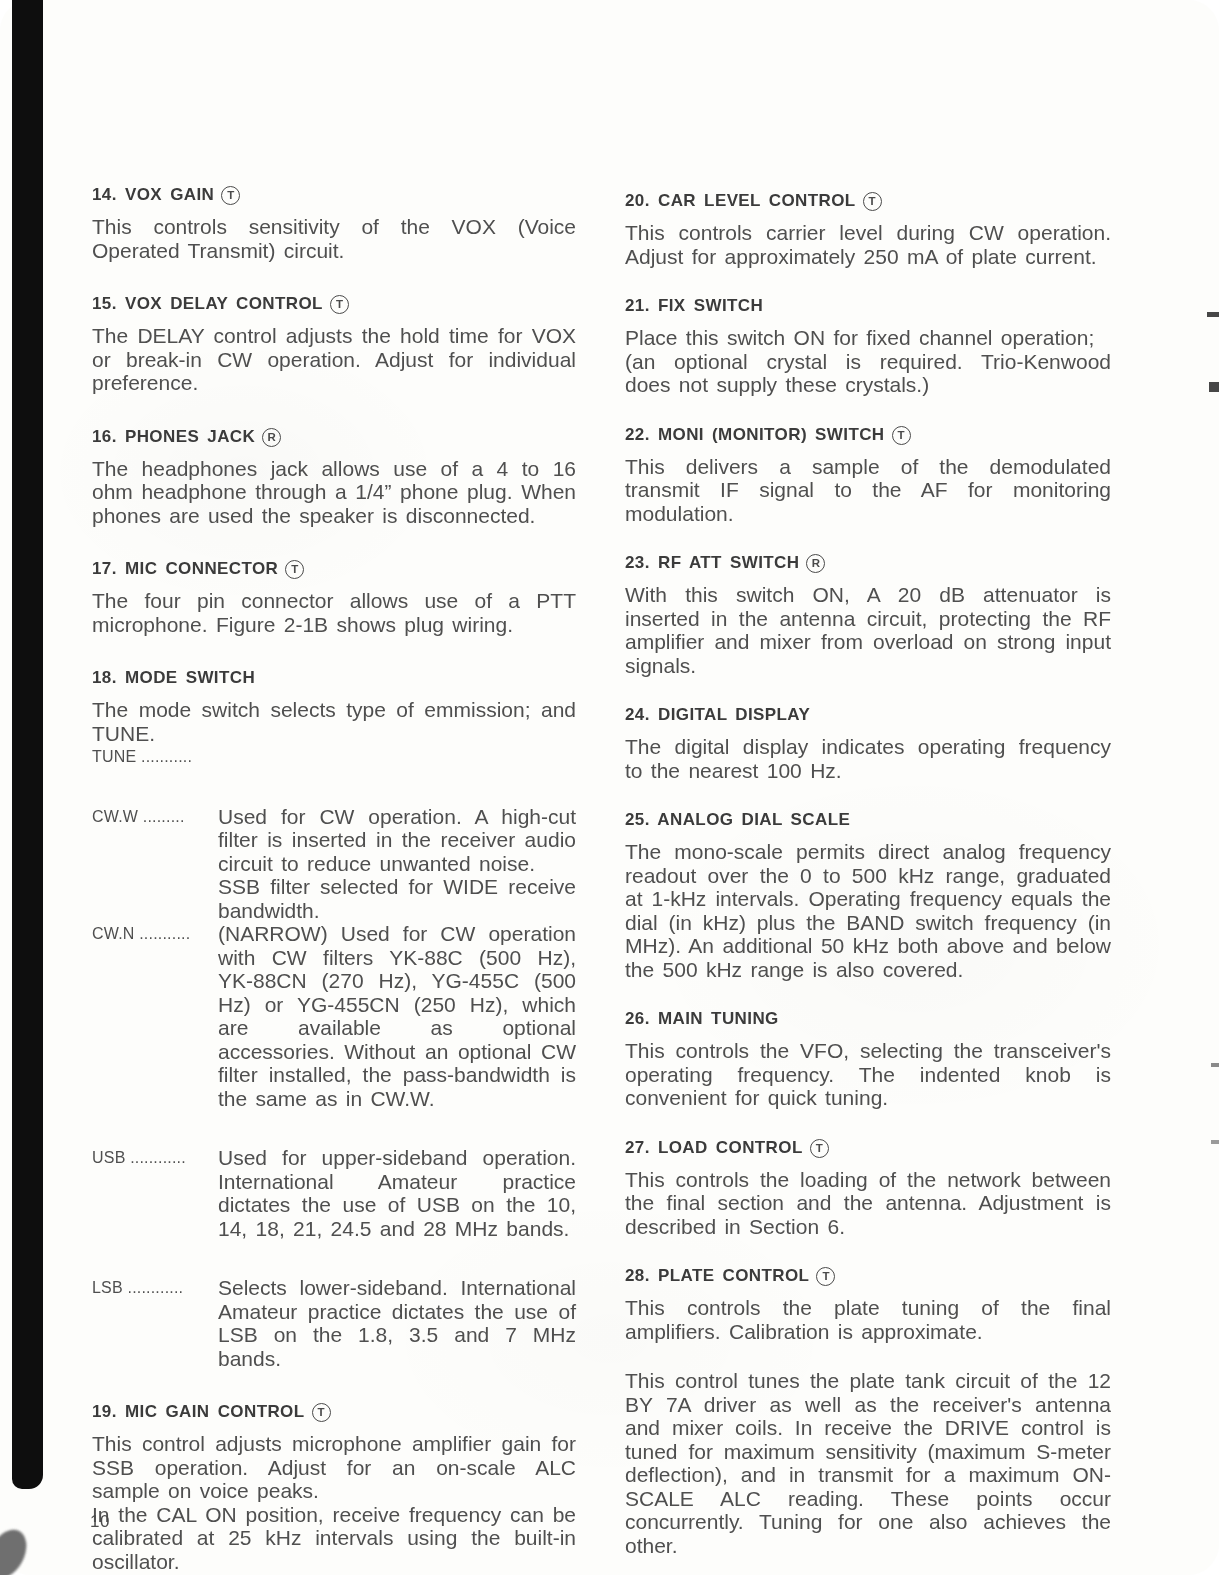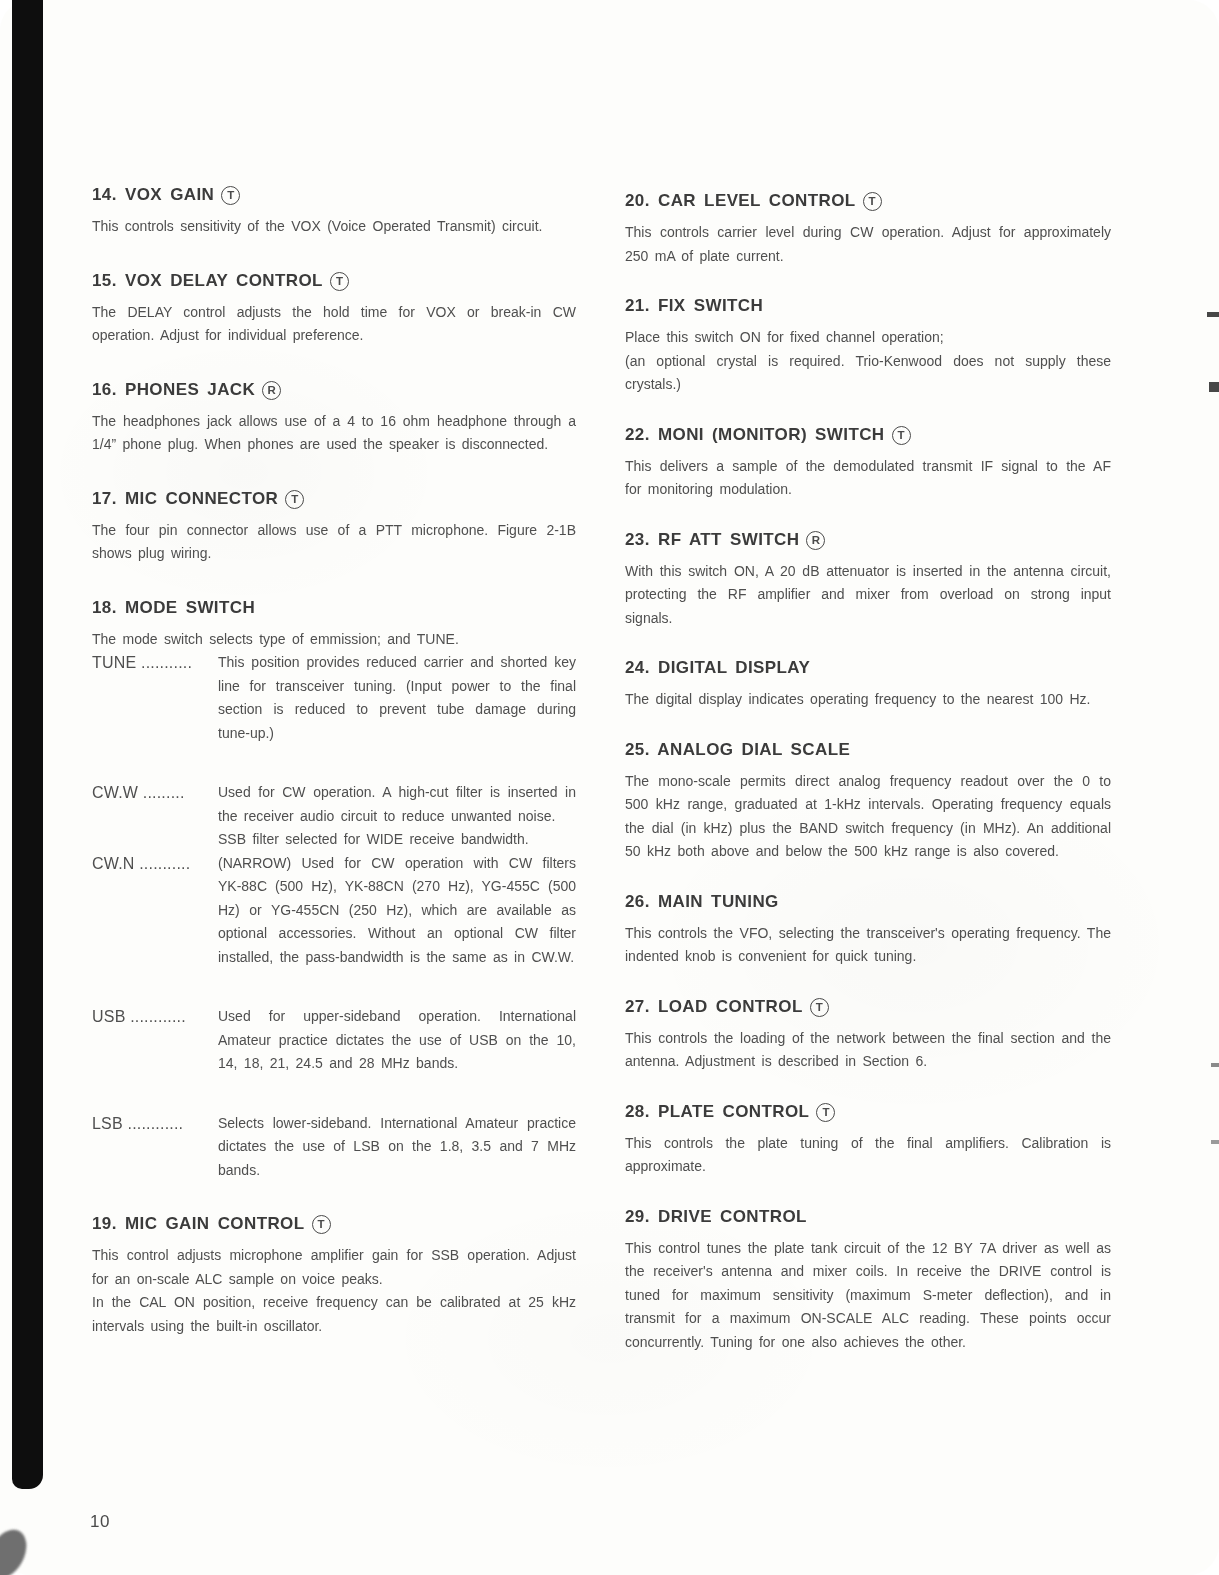--- a/index.html
+++ b/index.html
@@ -43,21 +43,21 @@
     margin:0 0 8px 0;font-size:17px;font-weight:bold;color:#3b3b3b;
     letter-spacing:0.4px;word-spacing:3px;line-height:24px;
   }
   .badge{
     display:inline-block;width:17px;height:17px;line-height:17px;
     border:1.6px solid #4a4a4a;border-radius:50%;text-align:center;
     font-size:11.5px;font-weight:bold;color:#4a4a4a;margin-left:7px;
     vertical-align:1px;letter-spacing:0;word-spacing:0;
   }
   p.body{
-    margin:0;font-size:14px;line-height:23.5px;color:#4f4f4f;
+    margin:0;font-size:21px;line-height:23.5px;color:#4f4f4f;
     text-align:justify;word-spacing:2.5px;
   }
   .def-row{display:flex;margin-top:0;}
   .def-row.gapped{margin-top:36px;}
   .def-term{
     flex:none;width:126px;font-size:16px;line-height:23.5px;color:#4f4f4f;
     overflow:hidden;white-space:nowrap;letter-spacing:0.2px;
   }
   .def-desc{flex:1;min-width:0;}
   .page-number{
@@ -91,23 +91,20 @@
       </section>
       <section class="section">
         <h3 class="heading"><span class="htext">17. MIC CONNECTOR</span><span class="badge">T</span></h3>
         <p class="body">The four pin connector allows use of a PTT microphone. Figure 2-1B shows plug wiring.</p>
       </section>
       <section class="section">
         <h3 class="heading"><span class="htext">18. MODE SWITCH</span></h3>
         <p class="body">The mode switch selects type of emmission; and TUNE.</p>
         <div class="def-row">
           <div class="def-term">TUNE ...........</div>
-          <div class="def-desc">
-            <p class="body">This position provides reduced carrier and shorted key line for transceiver tuning.  (Input power to the final section is reduced to prevent tube damage during tune-up.)</p>
-          </div>
         </div>
         <div class="def-row gapped">
           <div class="def-term">CW.W .........</div>
           <div class="def-desc">
             <p class="body">Used for CW operation.  A high-cut filter is inserted in the receiver audio circuit to reduce unwanted noise.</p>
             <p class="body">SSB filter selected for WIDE receive bandwidth.</p>
           </div>
         </div>
         <div class="def-row">
           <div class="def-term">CW.N ...........</div>
@@ -166,19 +163,18 @@
       </section>
       <section class="section">
         <h3 class="heading"><span class="htext">27. LOAD CONTROL</span><span class="badge">T</span></h3>
         <p class="body">This controls the loading of the network between the final section and the antenna.  Adjustment is described in Section 6.</p>
       </section>
       <section class="section">
         <h3 class="heading"><span class="htext">28. PLATE CONTROL</span><span class="badge">T</span></h3>
         <p class="body">This controls the plate tuning of the final amplifiers.  Calibration is approximate.</p>
       </section>
       <section class="section">
-        <h3 class="heading"><span class="htext">29. DRIVE CONTROL</span></h3>
         <p class="body">This control tunes the plate tank circuit of the 12 BY 7A driver as well as the receiver's antenna and mixer coils.  In receive the DRIVE control is tuned for maximum sensitivity (maximum S-meter deflection), and in transmit for a maximum ON-SCALE ALC reading.  These points occur concurrently.  Tuning for one also achieves the other.</p>
       </section>
     </div>
 
   <div class="page-number">10</div>
 </div>
 
 </body></html>

